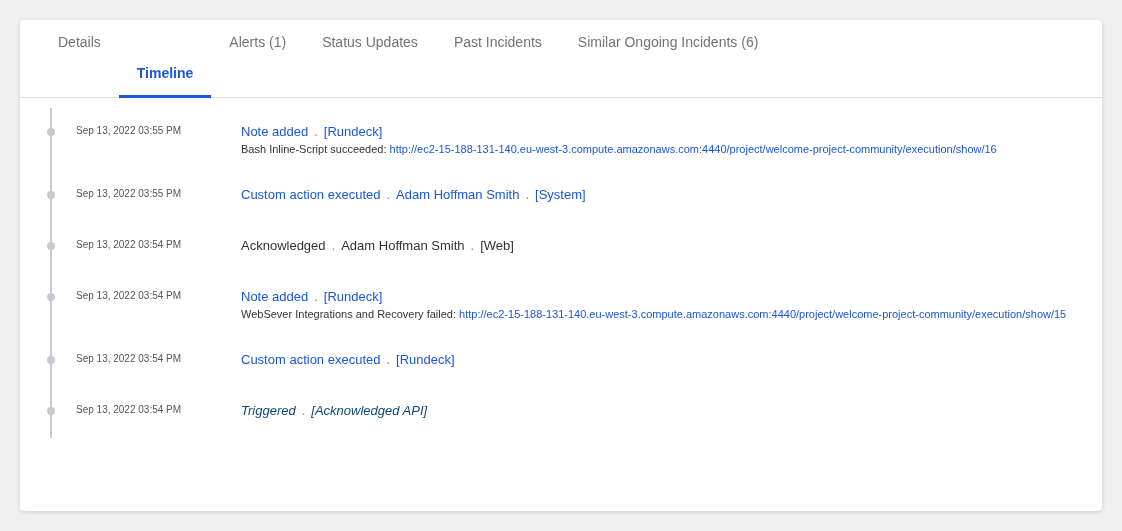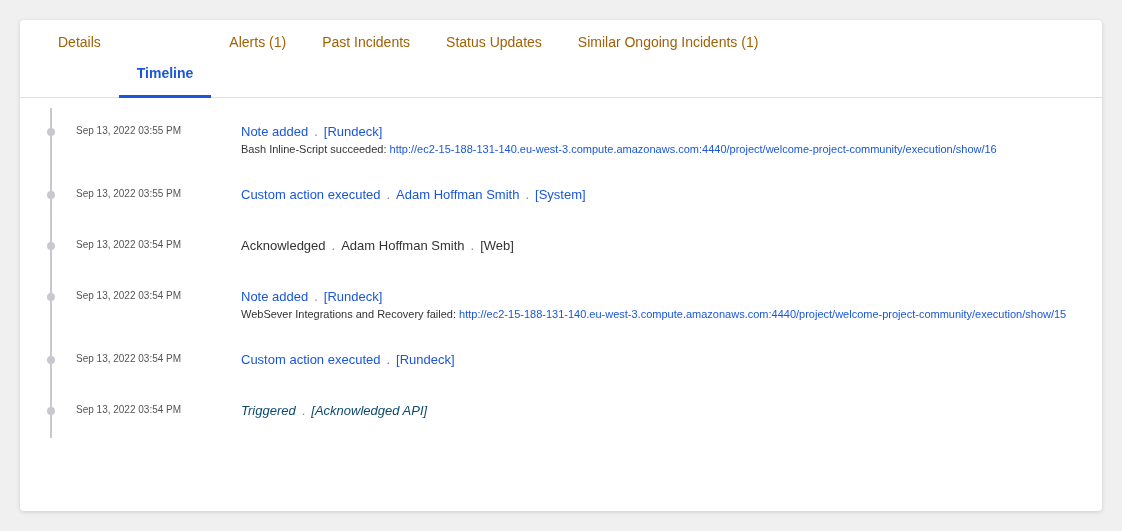--- a/index.html
+++ b/index.html
@@ -21,21 +21,21 @@
       overflow: hidden;
     }
     .tabs {
       display: flex;
       border-bottom: 1px solid #e0e0e0;
       padding: 0 20px;
     }
     .tab {
       padding: 14px 18px;
       font-size: 14px;
-      color: #a16207;
+      color: #737373;
       cursor: pointer;
       border-bottom: 3px solid transparent;
       margin-bottom: -1px;
       white-space: nowrap;
     }
     .tab.active {
       color: #1a56db;
       border-bottom: 3px solid #1a56db;
       font-weight: 600;
       margin-top: 31px;
@@ -99,23 +99,23 @@
     }
   </style>
 </head>
 <body>
 
 <div class="card">
   <div class="tabs">
     <div class="tab">Details</div>
     <div class="tab active">Timeline</div>
     <div class="tab">Alerts (1)</div>
+    <div class="tab">Status Updates</div>
     <div class="tab">Past Incidents</div>
-    <div class="tab">Status Updates</div>
-    <div class="tab">Similar Ongoing Incidents (1)</div>
+    <div class="tab">Similar Ongoing Incidents (6)</div>
   </div>
 
   <div class="timeline">
 
     <div class="timeline-item">
       <div class="timeline-time">Sep 13, 2022 03:55 PM</div>
       <div class="timeline-content">
         <div class="main-line">
           <a class="link-blue" href="#">Note added</a>
           <span class="dot">.</span>

